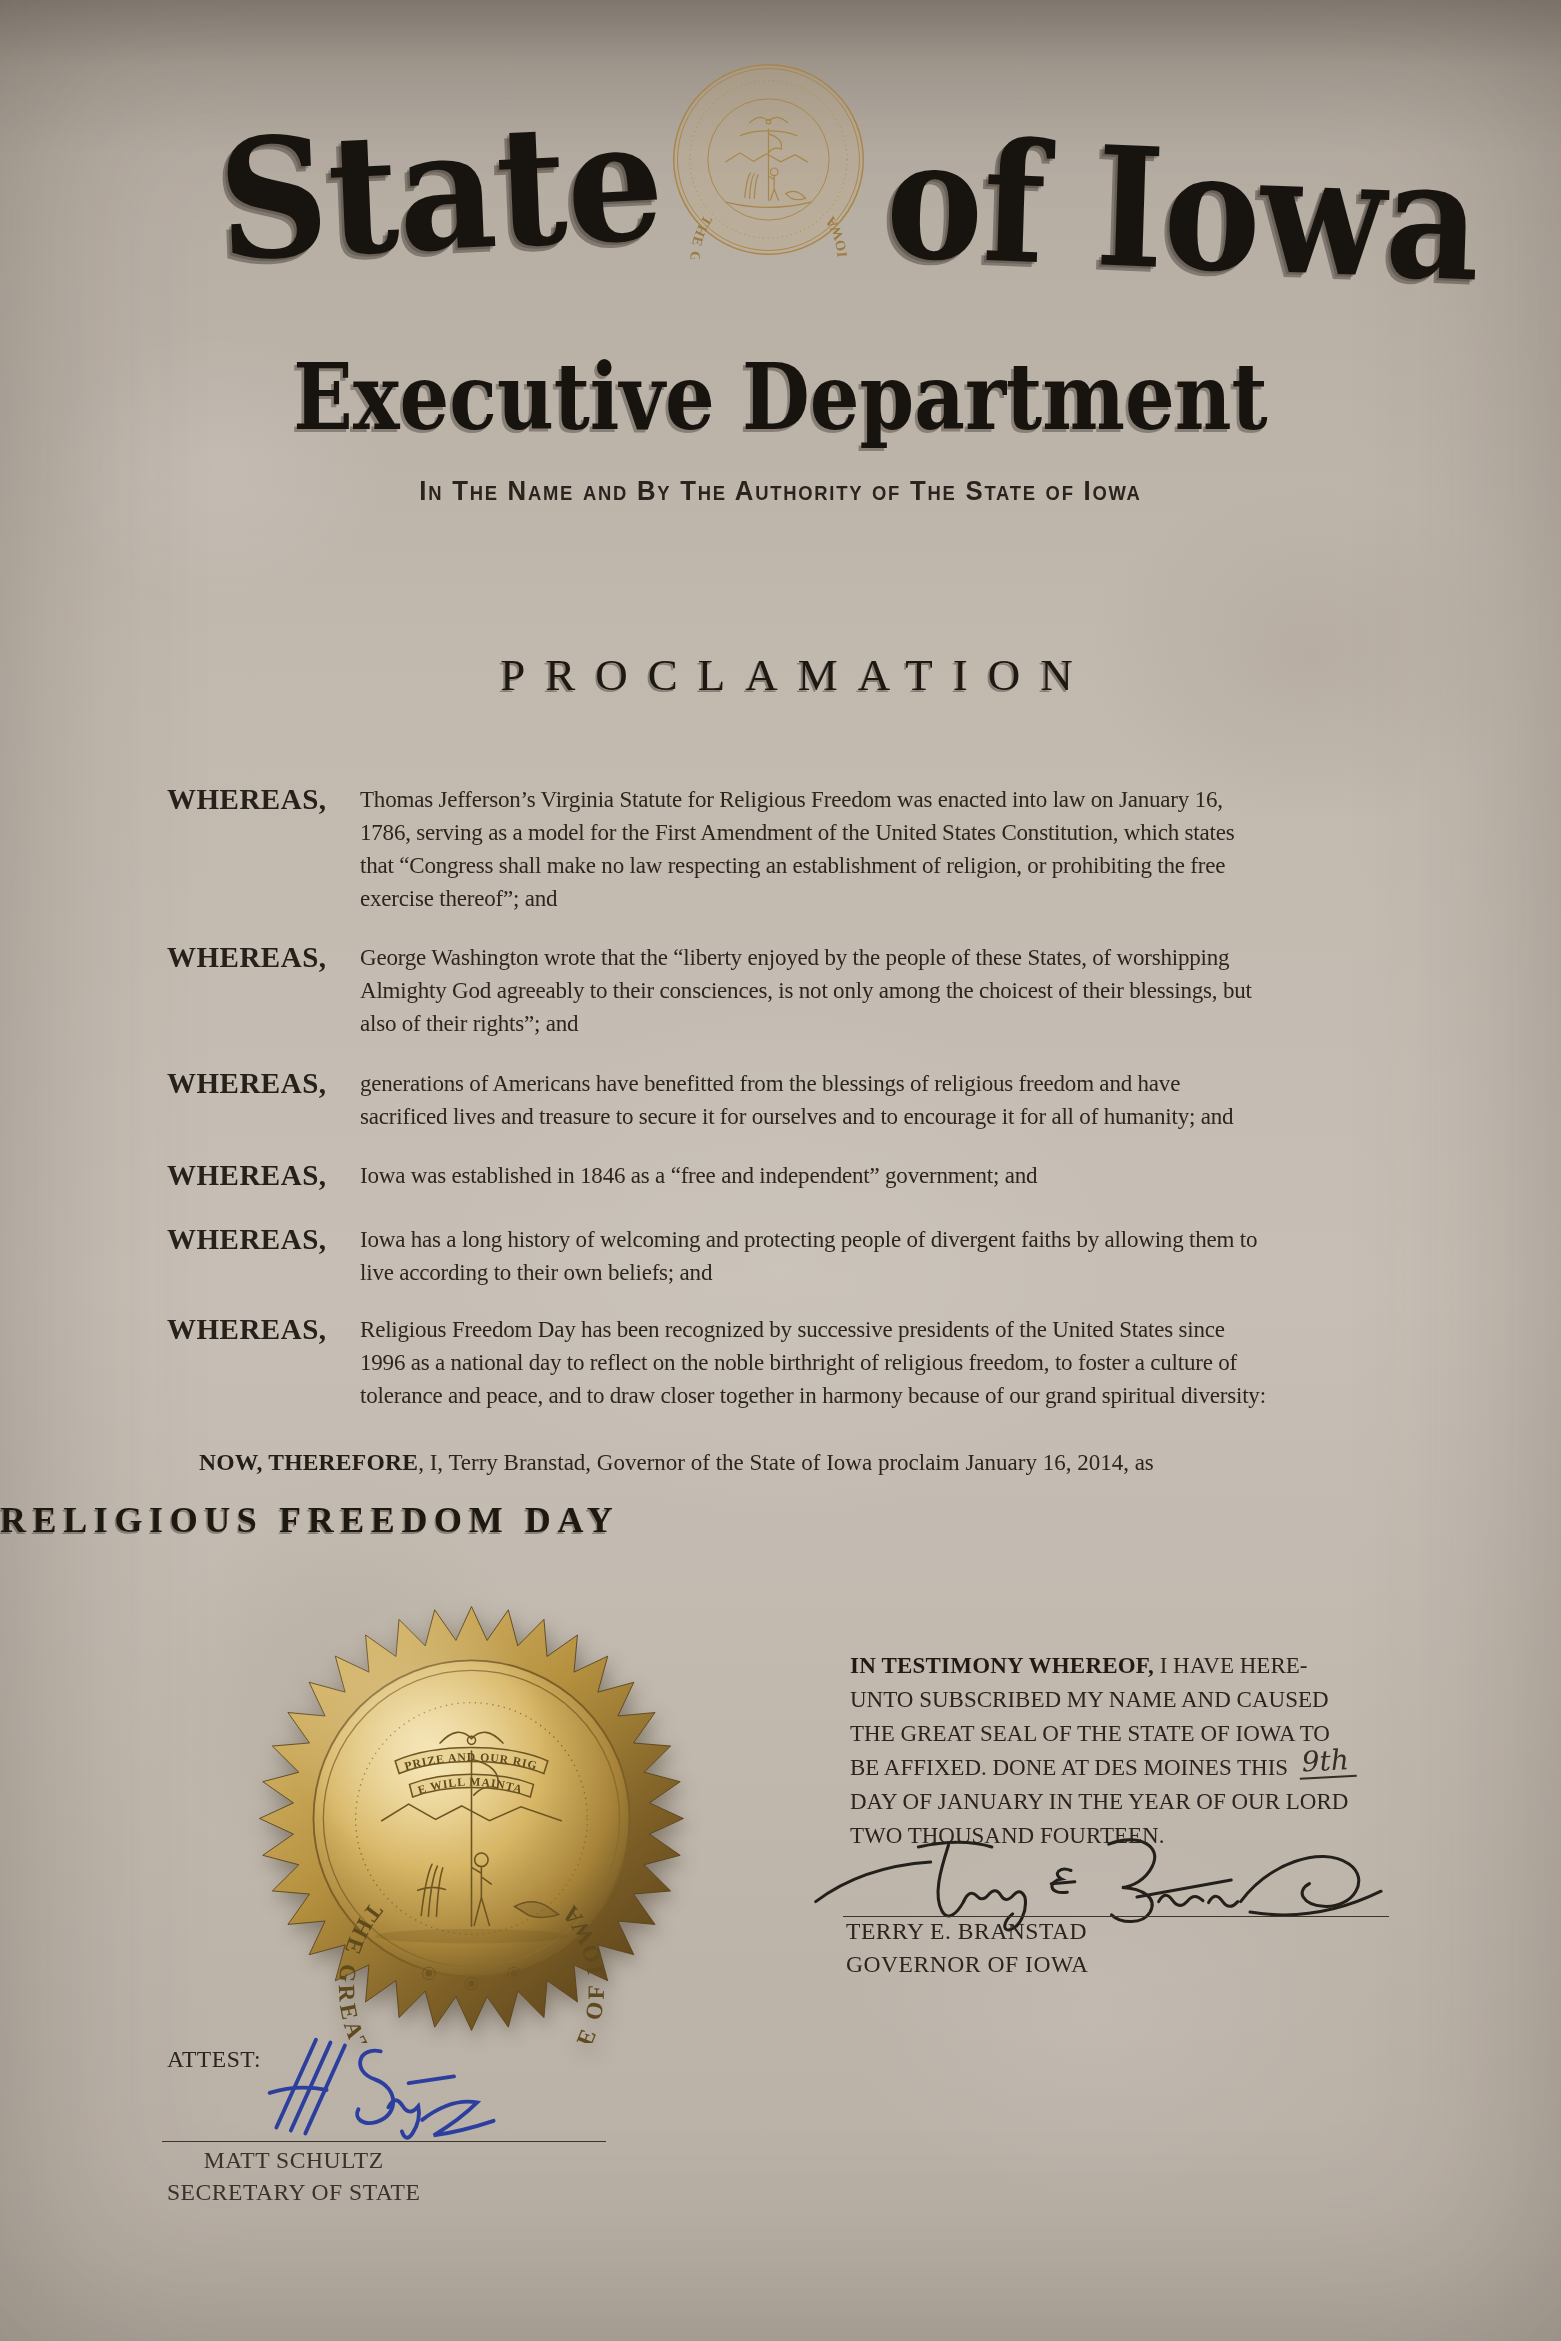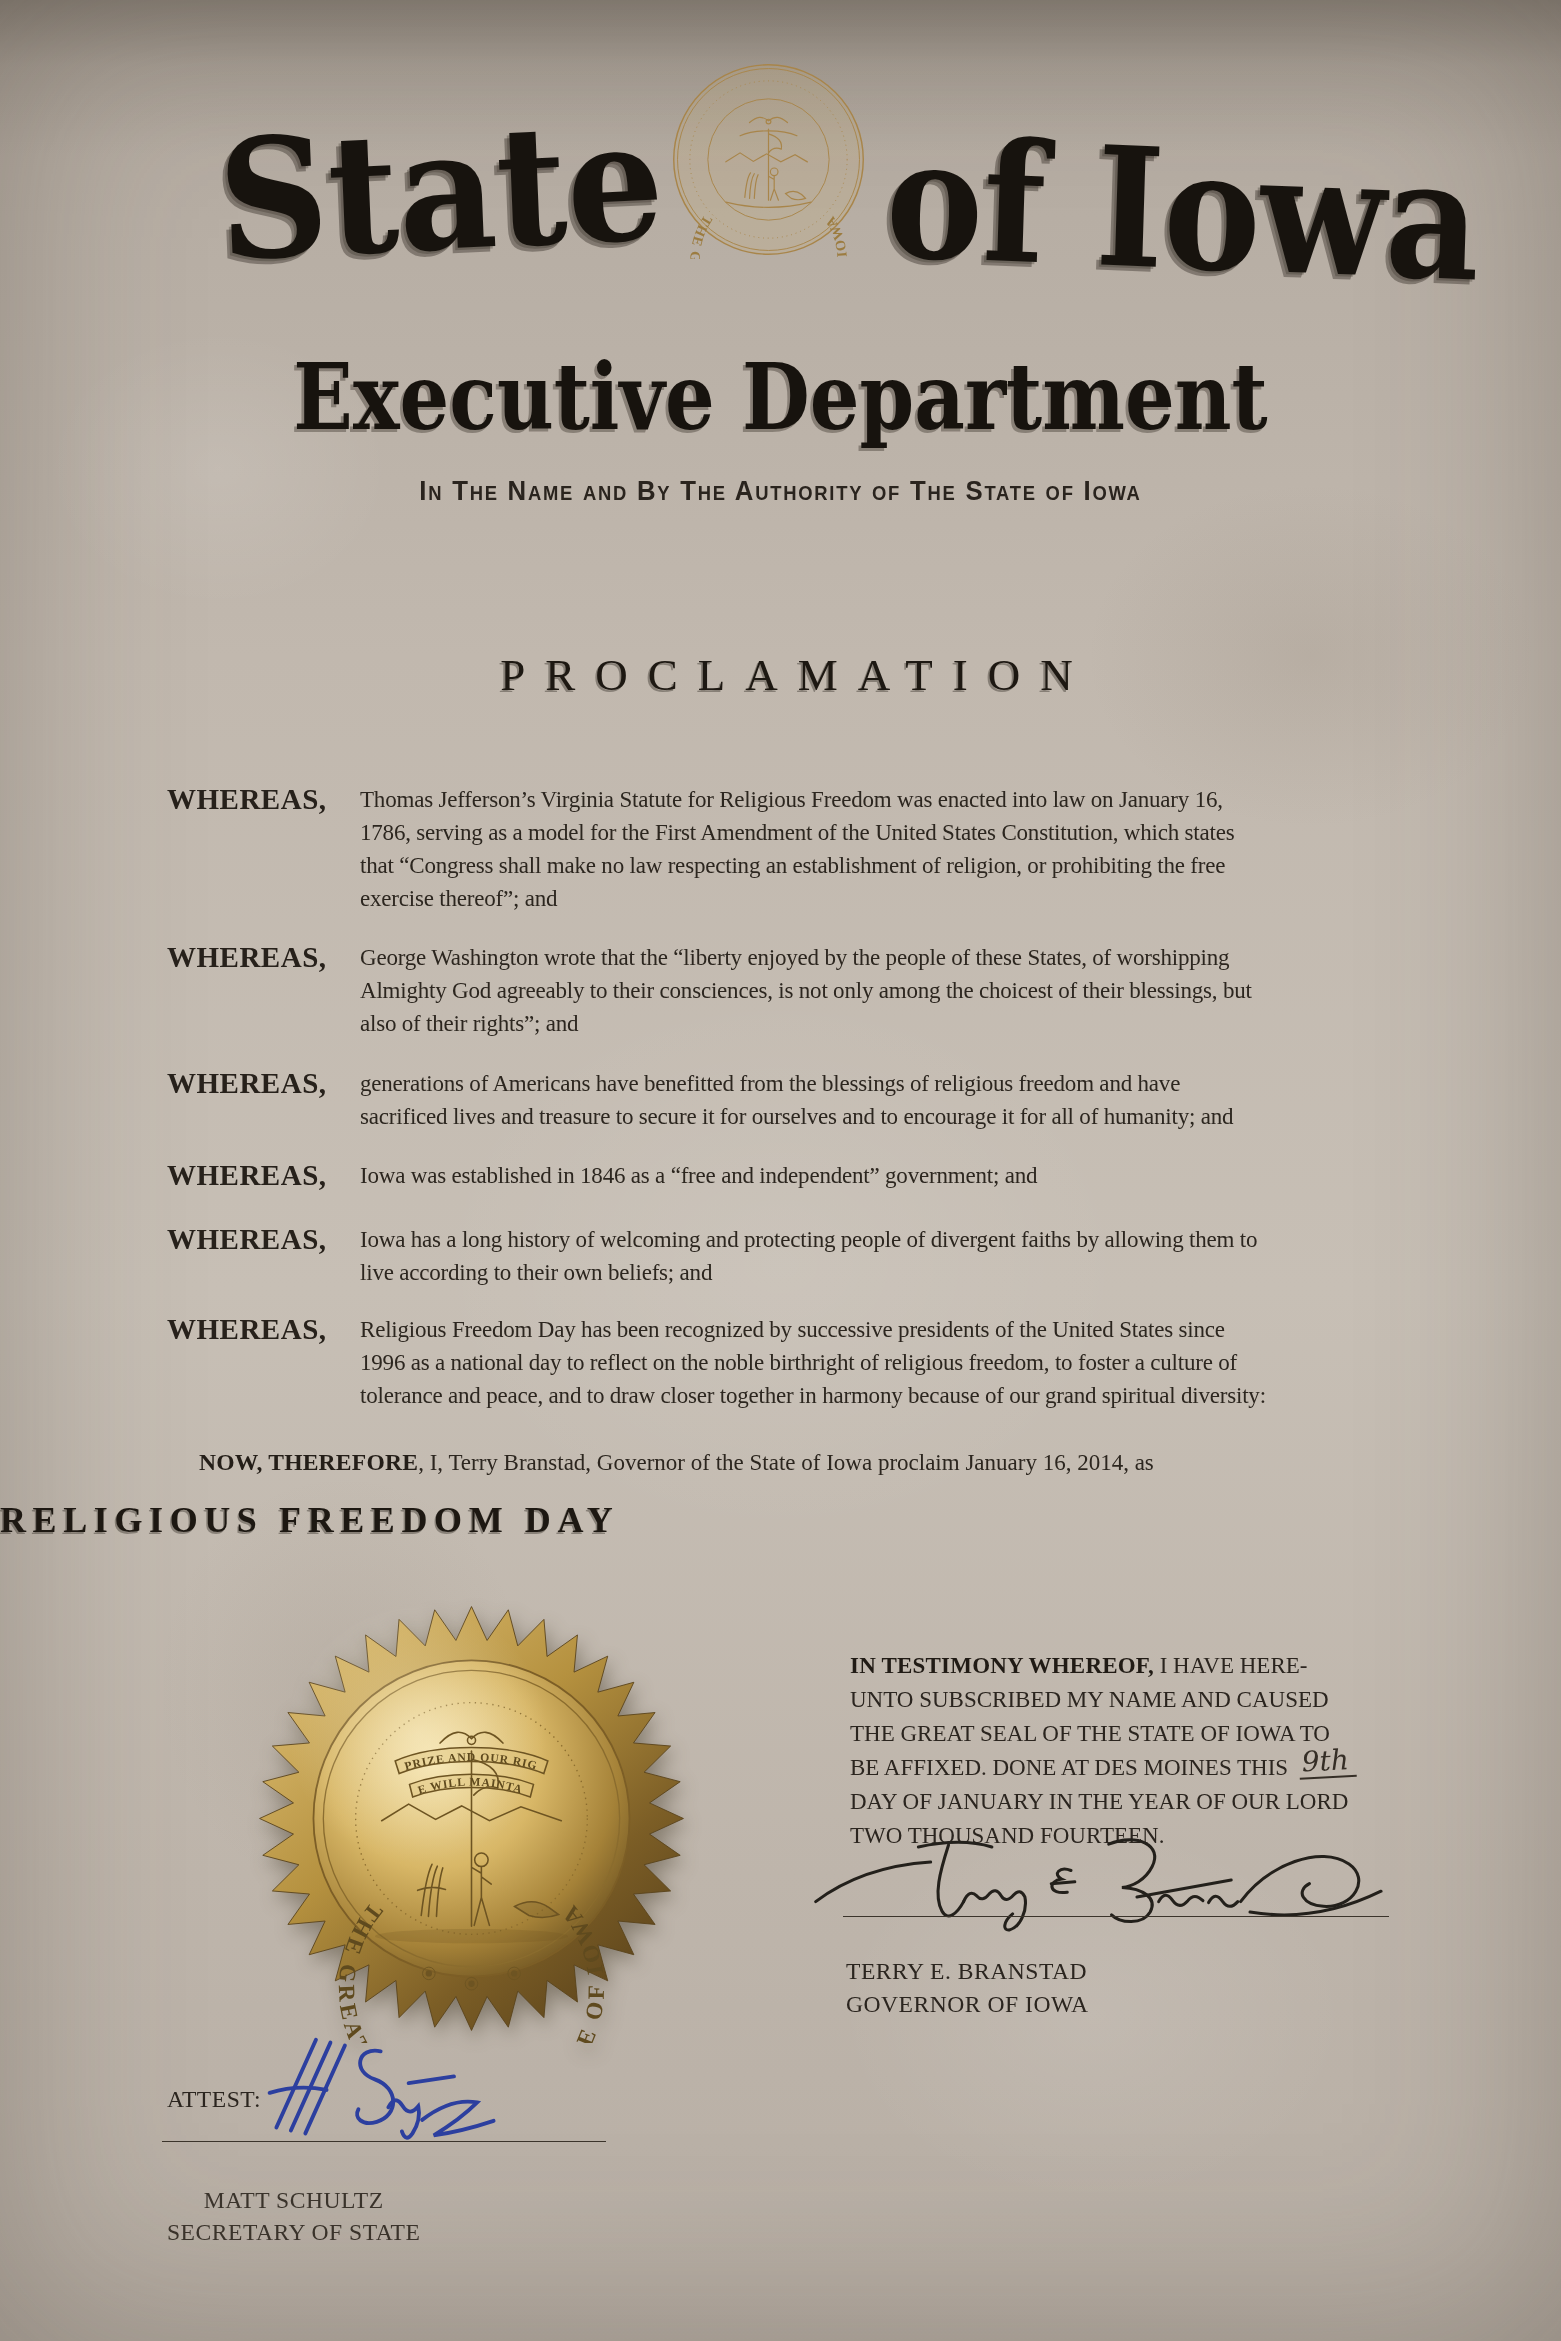--- a/index.html
+++ b/index.html
@@ -63,21 +63,21 @@
     color:#352e26; border-bottom:2.4px solid #352e26; padding:0 6.6px 0.9px 2.8px; margin-left:4.7px;
     transform:translateY(-4.7px) rotate(-3deg); line-height:1;
   }
   .gov-sig{left:804px; top:1830px; width:600px; height:106px;}
   .gov-rule{left:843px; top:1916px; width:546px; border-top:1.9px solid #3b342b;}
   .gov-names{left:846px; top:1915px; font-size:23.6px; line-height:33px; color:#2b251f; white-space:pre-line;}
   .attest{left:167px; top:2048px; font-size:23.6px; color:#2b251f; line-height:1;}
   .sec-sig{left:259px; top:2024px; width:251px; height:128px;}
   .sec-rule{left:162px; top:2141px; width:444px; border-top:1.9px solid #3b342b;}
   .sec-names{left:167px; top:2144px; font-size:23.6px; line-height:32px; color:#3a332b; white-space:pre-line;text-align:center;}
-  .caps{letter-spacing:0.5px;margin-top:40px;}
+  .caps{letter-spacing:0.5px;}
 </style>
 </head>
 <body>
 
 <div class="page">
 
   <div class="abs blackletter word-state">State</div>
   <div class="abs blackletter word-ofiowa">of Iowa</div>
 
   <svg class="abs seal-small" viewBox="0 0 420 420">

